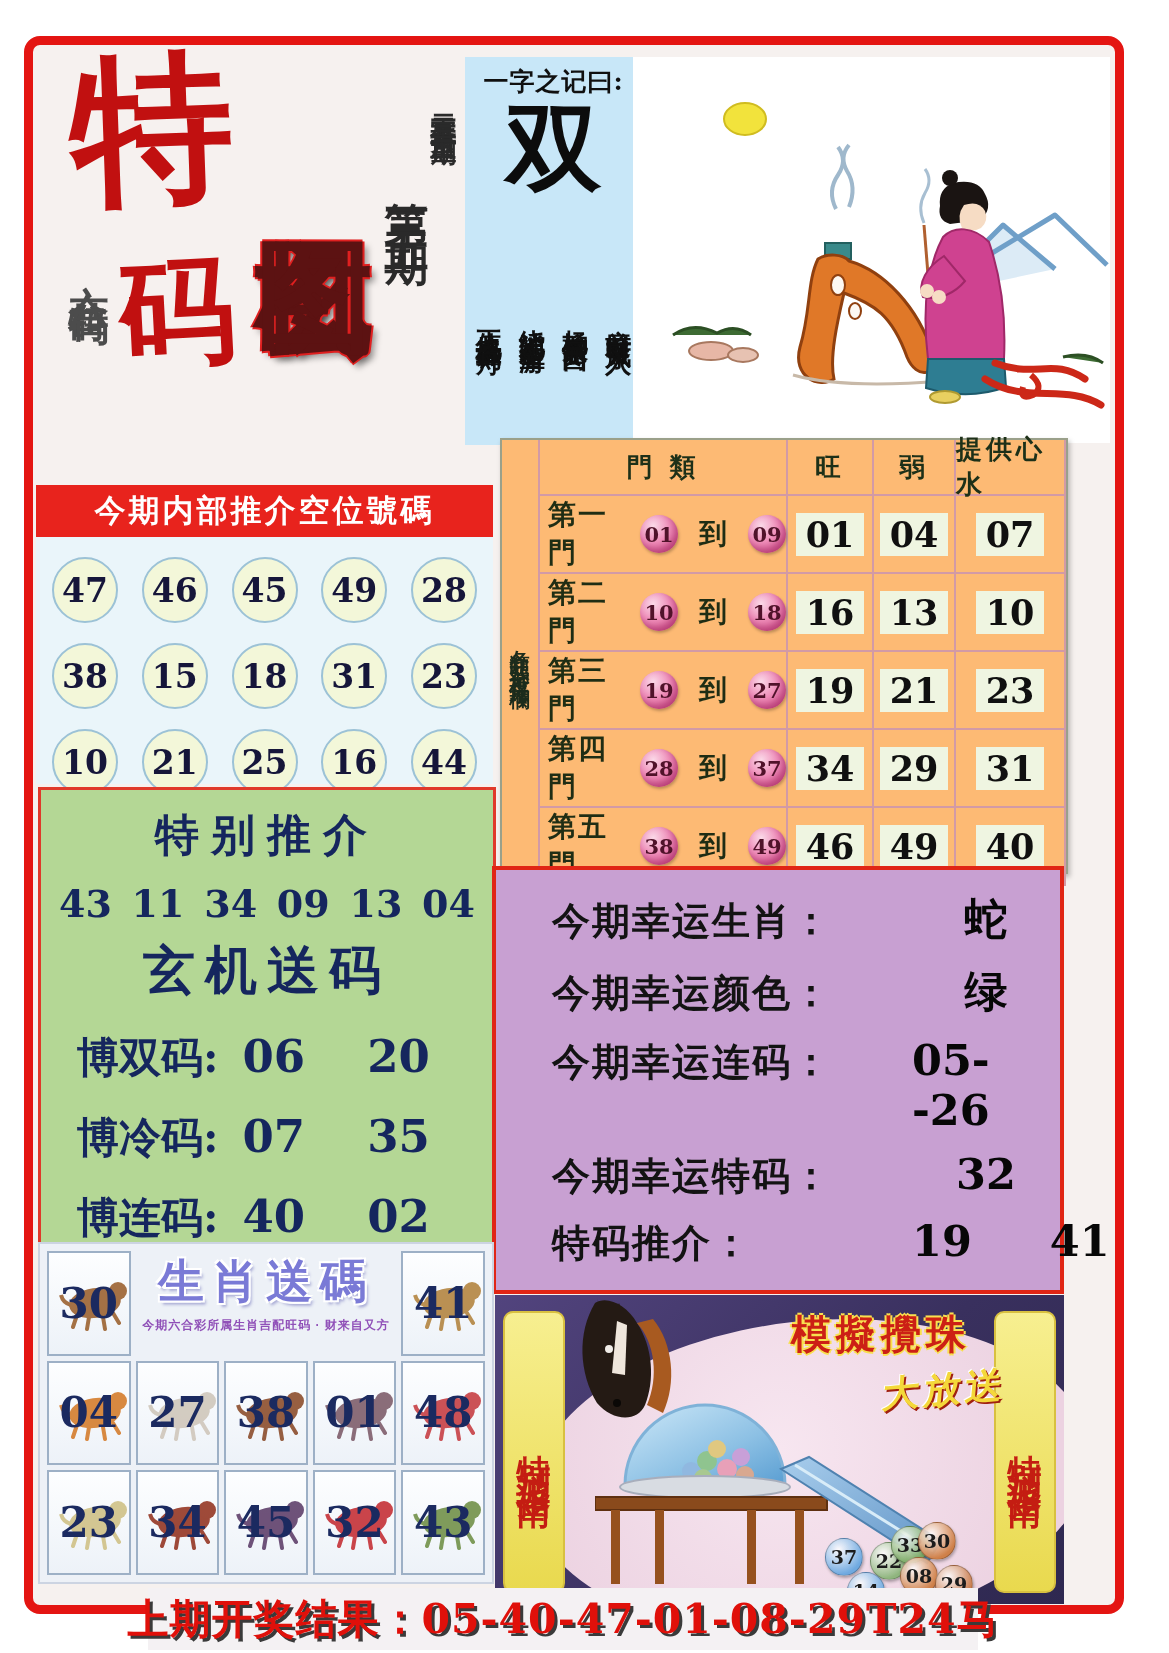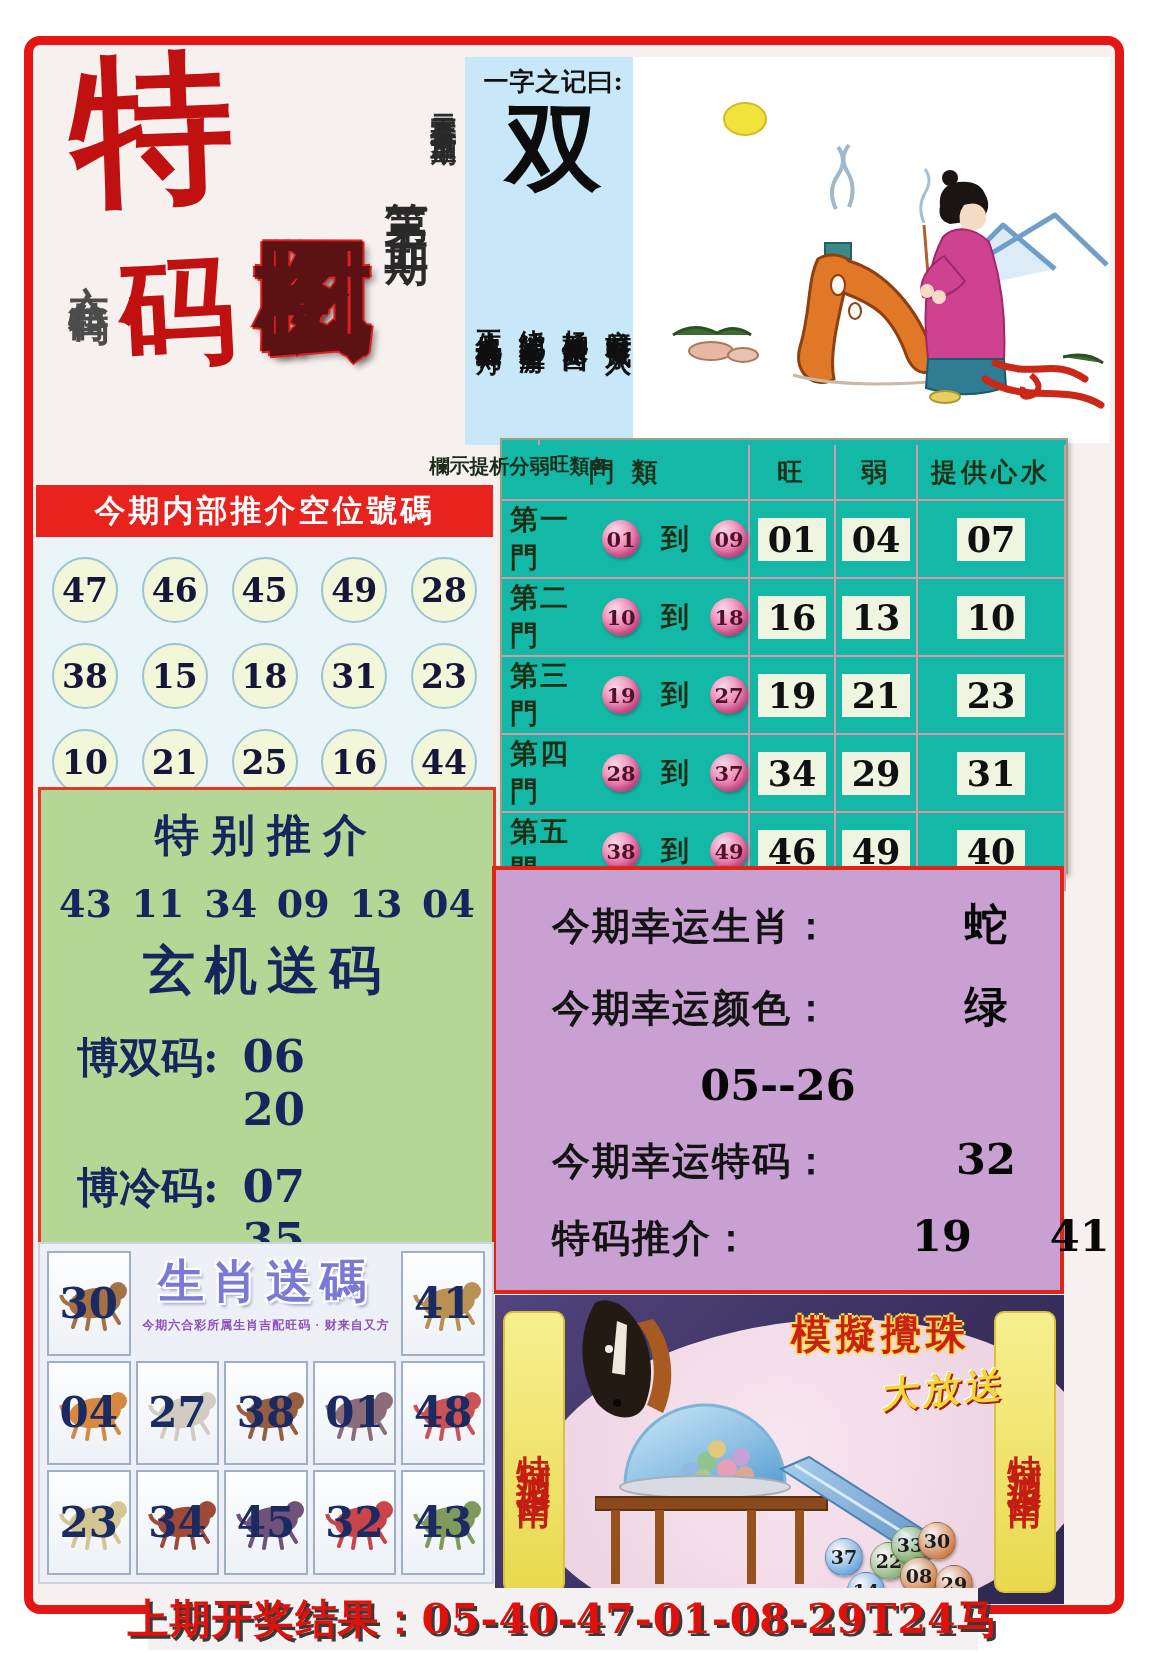--- a/index.html
+++ b/index.html
@@ -32,22 +32,22 @@
   
   .inner-box{left:3px;top:440px;width:457px;height:299px;background:#eaf5fa;}
   .inner-banner{height:52px;background:#e8231d;color:#ffffff;font:bold 31px "Liberation Sans",sans-serif;
                 letter-spacing:3px;display:flex;align-items:center;justify-content:center;}
   .inner-row{display:flex;justify-content:space-between;padding:0 16px;margin-top:20px;}
   .numcircle{width:62px;height:62px;border-radius:50%;background:#f3f7d9;border:2px solid #9cc2d6;
              display:flex;align-items:center;justify-content:center;
              font:bold 33px "DejaVu Serif",serif;color:#16163a;}
 
   
-  .atable{left:467px;top:393px;width:564px;height:432px;background:#14b8a6;display:flex;
-          border:2px solid #9aa08a;box-shadow:2px 3px 5px rgba(0,0,0,.25);flex-direction:column;}
+  .atable{left:467px;top:393px;width:564px;height:432px;background:#fdba74;display:flex;
+          border:2px solid #9aa08a;box-shadow:2px 3px 5px rgba(0,0,0,.25);}
   .atable-side{width:36px;border-right:2px solid #d29aa6;display:flex;align-items:center;justify-content:center;
                font:bold 20px "DejaVu Serif",serif;color:#1c2c1c;letter-spacing:5px;line-height:1;}
   .atable-grid{flex:1;display:grid;grid-template-columns:248px 86px 82px 1fr;grid-template-rows:56px repeat(5,1fr);}
   .at-head,.at-cell{border-right:2px solid #d29aa6;border-bottom:2px solid #d29aa6;
                     display:flex;align-items:center;justify-content:center;}
   .at-head{font:bold 26px "DejaVu Serif",serif;color:#1d3018;letter-spacing:4px;}
   .at-cat-cell{justify-content:flex-start;gap:21px;padding-left:8px;}
   .gate-name{font:bold 28px "DejaVu Serif",serif;color:#1f2d14;letter-spacing:2px;}
   .to-word{font:bold 28px "DejaVu Serif",serif;color:#1f2d14;}
   .pball{display:inline-flex;width:38px;height:38px;border-radius:50%;flex:0 0 38px;
@@ -57,21 +57,21 @@
   .vpatch{background:#eff5e1;padding:1px 10px;font:bold 35px "DejaVu Serif",serif;color:#101010;}
 
   
   .green-box{left:5px;top:742px;width:452px;height:452px;background:#b4d795;border:3px solid #e0392a;}
   .sp-title{margin-top:16px;text-align:center;font:bold 44px "DejaVu Serif",serif;color:#15265e;letter-spacing:12px;}
   .sp-nums{display:flex;justify-content:space-between;padding:0 18px;margin-top:16px;
            font:bold 38px "DejaVu Serif",serif;color:#15265e;}
   .sp-subtitle{margin-top:10px;text-align:center;font:bold 52px "DejaVu Serif",serif;color:#15265e;letter-spacing:10px;}
   .sp-line{display:flex;align-items:baseline;padding-left:36px;margin-top:24px;}
   .sp-label{font:bold 42px "DejaVu Serif",serif;color:#15265e;}
-  .sp-vals{display:flex;margin-left:24px;flex-direction:column;}
+  .sp-vals{display:flex;margin-left:24px;}
   .sp-val{font:bold 45px "DejaVu Serif",serif;color:#15265e;margin-right:62px;}
 
   
   .purple-box{left:459px;top:821px;width:572px;height:428px;background:#c8a0d2;border:4px solid #e02515;
               display:flex;flex-direction:column;justify-content:space-around;padding:14px 0;box-sizing:border-box;}
   .lucky-row{display:flex;align-items:baseline;}
   .lucky-label{flex:0 0 360px;padding-left:56px;font:bold 38px "DejaVu Serif",serif;color:#131313;letter-spacing:2px;}
   .lucky-vals{flex:1;display:flex;justify-content:center;gap:78px;}
   .lucky-val{font:bold 43px "DejaVu Serif",serif;color:#070707;}
 
@@ -326,20 +326,21 @@
           <span class="lucky-val">蛇</span>
         </span>
       </div>
       <div class="lucky-row">
         <span class="lucky-label">今期幸运颜色：</span>
         <span class="lucky-vals">
           <span class="lucky-val">绿</span>
         </span>
       </div>
       <div class="lucky-row">
+        <span class="lucky-label">今期幸运连码：</span>
         <span class="lucky-vals">
           <span class="lucky-val">05--26</span>
         </span>
       </div>
       <div class="lucky-row">
         <span class="lucky-label">今期幸运特码：</span>
         <span class="lucky-vals">
           <span class="lucky-val">32</span>
         </span>
       </div>

